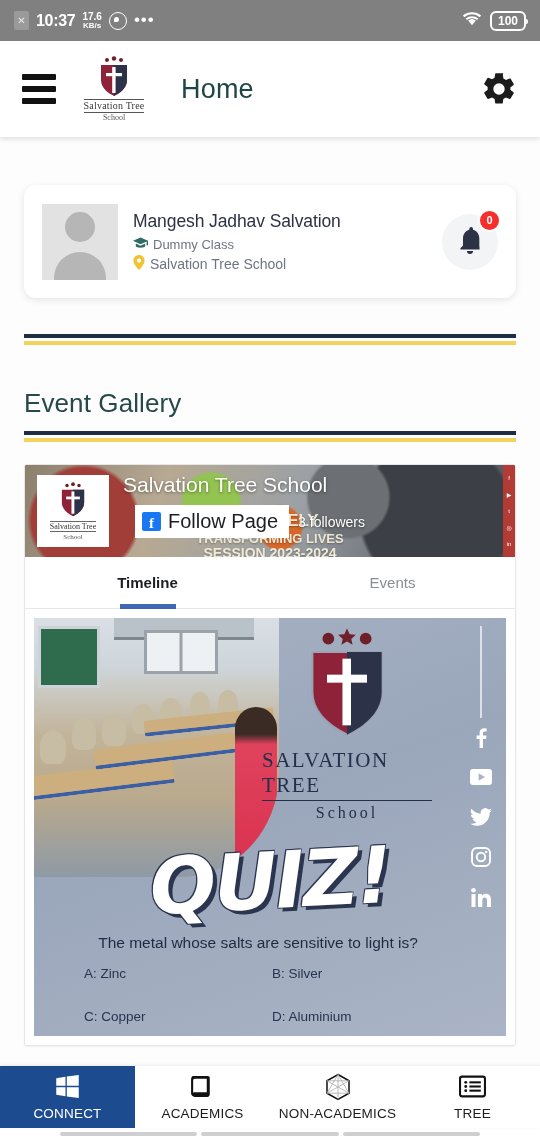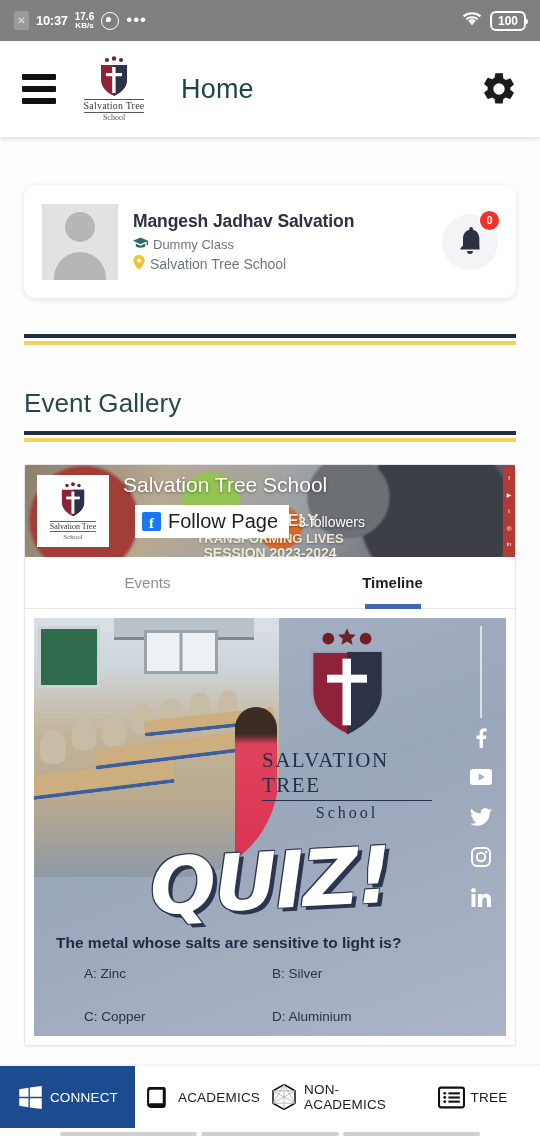--- a/index.html
+++ b/index.html
@@ -19,21 +19,21 @@
     padding:0 14px;
     color:#ffffff;
     position:relative; z-index:40;
   }
   .sb-left { display:flex; align-items:center; gap:7px; }
   .sb-simcard {
     width:15px; height:19px; background:#9a9a9a;
     border-radius:2px; display:flex; align-items:center;
     justify-content:center; font-size:10px; color:#e6e6e6;
   }
-  .sb-time { font-size:13px; font-weight:bold; letter-spacing:-0.3px; }
+  .sb-time { font-size:16px; font-weight:bold; letter-spacing:-0.3px; }
   .sb-speed { display:flex; flex-direction:column; align-items:center; line-height:1; }
   .sb-speed .v { font-size:10px; font-weight:bold; }
   .sb-speed .u { font-size:8px; font-weight:bold; }
   .sb-wa {
     width:18px; height:18px; border-radius:50%;
     border:1.6px solid #ffffff; position:relative;
   }
   .sb-wa:after {
     content:""; position:absolute; width:5px; height:5px;
     background:#ffffff; border-radius:50% 50% 50% 0;
@@ -98,21 +98,21 @@
   }
   .avatar {
     width:76px; height:76px; background:#e2e2e2;
     display:flex; align-items:flex-end; justify-content:center;
     overflow:hidden; flex-shrink:0;
   }
   .avatar .head { width:30px; height:30px; border-radius:50%; background:#b6b6b6; position:absolute; margin-bottom:30px;}
   .avatar-inner { position:relative; width:76px; height:76px; display:flex; align-items:center; justify-content:center;}
   .avatar .body { width:52px; height:28px; border-radius:26px 26px 0 0; background:#b6b6b6; position:absolute; bottom:0;}
   .prof-info { margin-left:15px; flex:1; min-width:0; }
-  .prof-name { font-size:17.5px; font-weight:bold; color:#2c3244; letter-spacing:-0.1px; }
+  .prof-name { font-size:17.5px; font-weight:normal; color:#2c3244; letter-spacing:-0.1px; }
   .prof-line { display:flex; align-items:center; gap:5px; margin-top:5px; font-size:13px; color:#6e7482; }
   .prof-line.loc { font-size:14px; margin-top:3px; }
   .bell-btn {
     width:56px; height:56px; border-radius:50%;
     background:#f3f4f6; display:flex; align-items:center; justify-content:center;
     position:relative; flex-shrink:0; margin-left:8px;
   }
   .bell-badge {
     position:absolute; top:-5px; right:-3px;
     min-width:23px; height:23px; border-radius:50%;
@@ -277,36 +277,36 @@
     color:#ffffff; letter-spacing:-2px;
     text-shadow:4px 4px 0 #2b3550, -1px -1px 0 #2b3550, 1px -1px 0 #2b3550, -1px 1px 0 #2b3550;
     transform:rotate(-3deg);
     font-family:"DejaVu Sans", sans-serif;
   }
   .pi-qbox {
     position:absolute; left:22px; right:46px; bottom:6px;
     padding:6px 0;
   }
   .pi-q {
-    text-align:left; font-size:15.5px; font-weight:bold; color:#1f2b45;
+    text-align:center; font-size:15.5px; font-weight:normal; color:#1f2b45;
     margin-bottom:14px;
     margin-top:45px;
   }
   .pi-opts { display:grid; grid-template-columns:1fr 1fr; row-gap:14px; padding:0 28px;gap:28px; }
   .pi-opt { font-size:13.5px; color:#273450; }
 
   
   .bottomnav {
     position:absolute; left:0; right:0; bottom:12px; height:62px;
     background:#ffffff; display:flex;
     box-shadow:0 -1px 3px rgba(0,0,0,0.08);
     z-index:20;
   }
   .bn-item {
-    flex:1; display:flex; flex-direction:row;
+    flex:1; display:flex; flex-direction:column;
     align-items:center; justify-content:center; gap:6px;
     color:#1b1b1b;
   }
   .bn-item.active { background:#1d4b8f; color:#ffffff; }
   .bn-label { font-size:13.5px; letter-spacing:0.2px; }
   .bn-icon { height:26px; display:flex; align-items:center; }
 
   .gesturebar {
     position:absolute; left:0; right:0; bottom:0; height:12px;
     background:#ffffff; display:flex; align-items:center;
@@ -461,25 +461,25 @@
       <div class="fb-socialstrip">
         <span>f</span>
         <span>▶</span>
         <span>t</span>
         <span>◎</span>
         <span>in</span>
       </div>
     </div>
 
     <div class="fb-tabs">
+      <div class="fb-tab active">
+        <span>Timeline</span>
+      </div>
       <div class="fb-tab inactive">
         <span>Events</span>
-      </div>
-      <div class="fb-tab active">
-        <span>Timeline</span>
       </div>
     </div>
 
     <div class="fb-post">
       <div class="post-image">
 
         <div class="pi-classroom">
           <div class="cr-upper"></div>
           <div class="cr-board"></div>
           <div class="cr-window"></div>

